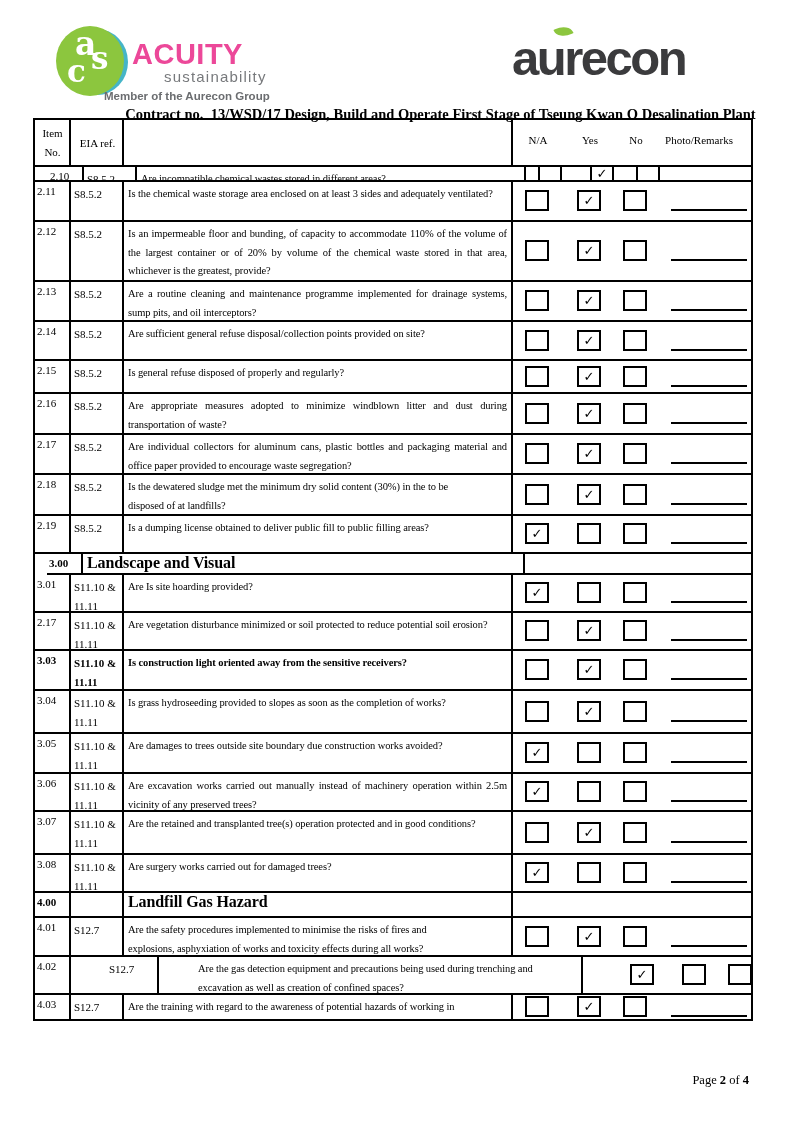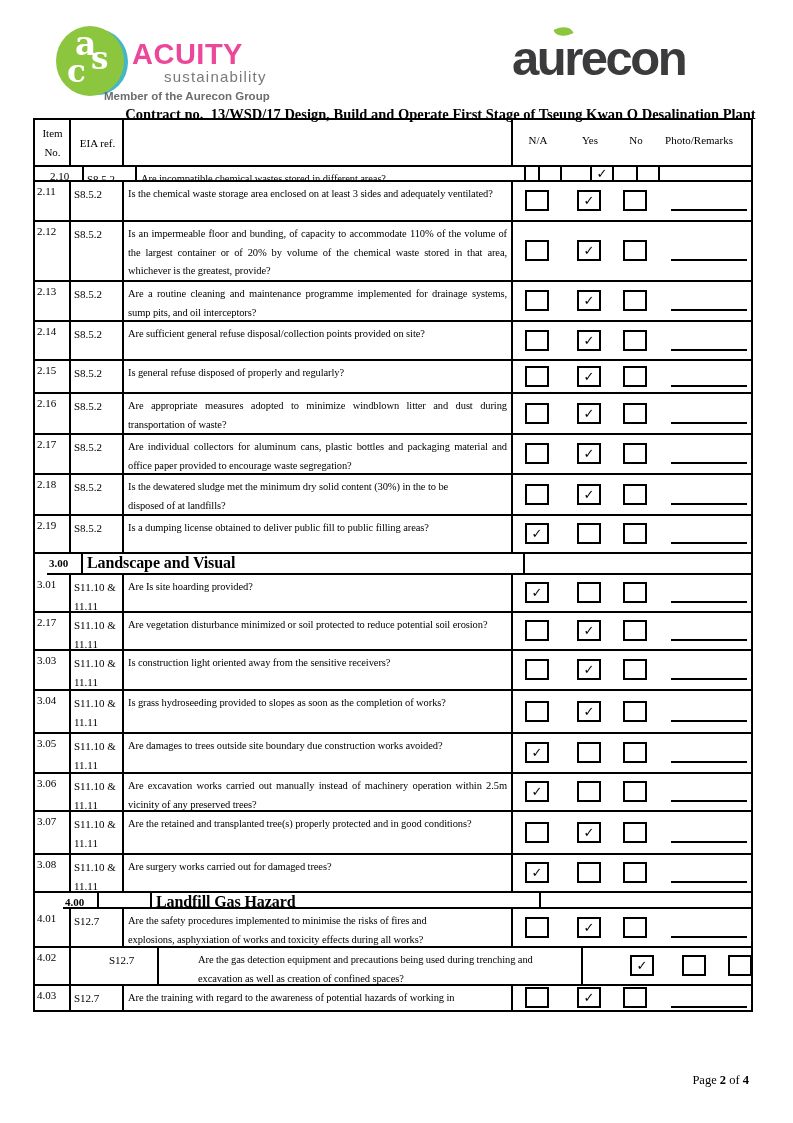--- a/index.html
+++ b/index.html
@@ -254,21 +254,21 @@
         <div class="cell c-q">Are vegetation disturbance minimized or soil protected to reduce potential soil erosion?</div>
         <div class="cell c-checks">
           <span class="cb cb-na"></span>
           <span class="cb cb-yes">
             <span class="tick">✓</span>
           </span>
           <span class="cb cb-no"></span>
           <span class="uline"></span>
         </div>
       </div>
-      <div class="trow" style="height: 40px;">
+      <div class="trow" style="height: 40px; font-weight: bold;">
         <div class="cell c-item">3.03</div>
         <div class="cell c-eia">S11.10 &amp;
 11.11</div>
         <div class="cell c-q">Is construction light oriented away from the sensitive receivers?</div>
         <div class="cell c-checks">
           <span class="cb cb-na"></span>
           <span class="cb cb-yes">
             <span class="tick">✓</span>
           </span>
           <span class="cb cb-no"></span>
@@ -314,21 +314,21 @@
           </span>
           <span class="cb cb-yes"></span>
           <span class="cb cb-no"></span>
           <span class="uline"></span>
         </div>
       </div>
       <div class="trow" style="height: 43px;">
         <div class="cell c-item">3.07</div>
         <div class="cell c-eia">S11.10 &amp;
 11.11</div>
-        <div class="cell c-q">Are the retained and transplanted tree(s) properly protected and in good conditions?</div>
+        <div class="cell c-q">Are the retained and transplanted tree(s) operation protected and in good conditions?</div>
         <div class="cell c-checks">
           <span class="cb cb-na"></span>
           <span class="cb cb-yes">
             <span class="tick">✓</span>
           </span>
           <span class="cb cb-no"></span>
           <span class="uline"></span>
         </div>
       </div>
       <div class="trow" style="height: 38px;">
@@ -338,21 +338,21 @@
         <div class="cell c-q">Are surgery works carried out for damaged trees?</div>
         <div class="cell c-checks">
           <span class="cb cb-na">
             <span class="tick">✓</span>
           </span>
           <span class="cb cb-yes"></span>
           <span class="cb cb-no"></span>
           <span class="uline"></span>
         </div>
       </div>
-      <div class="trow" style="height: 16px; margin-left: 28px;">
+      <div class="trow" style="height: 25px;">
         <div class="cell c-item b">4.00</div>
         <div class="cell c-eia"></div>
         <div class="cell c-q c-sec">Landfill Gas Hazard</div>
         <div class="cell c-checks"></div>
       </div>
       <div class="trow" style="height: 39px;">
         <div class="cell c-item">4.01</div>
         <div class="cell c-eia">S12.7</div>
         <div class="cell c-q">Are the safety procedures implemented to minimise the risks of fires and
 explosions, asphyxiation of works and toxicity effects during all works?</div>

